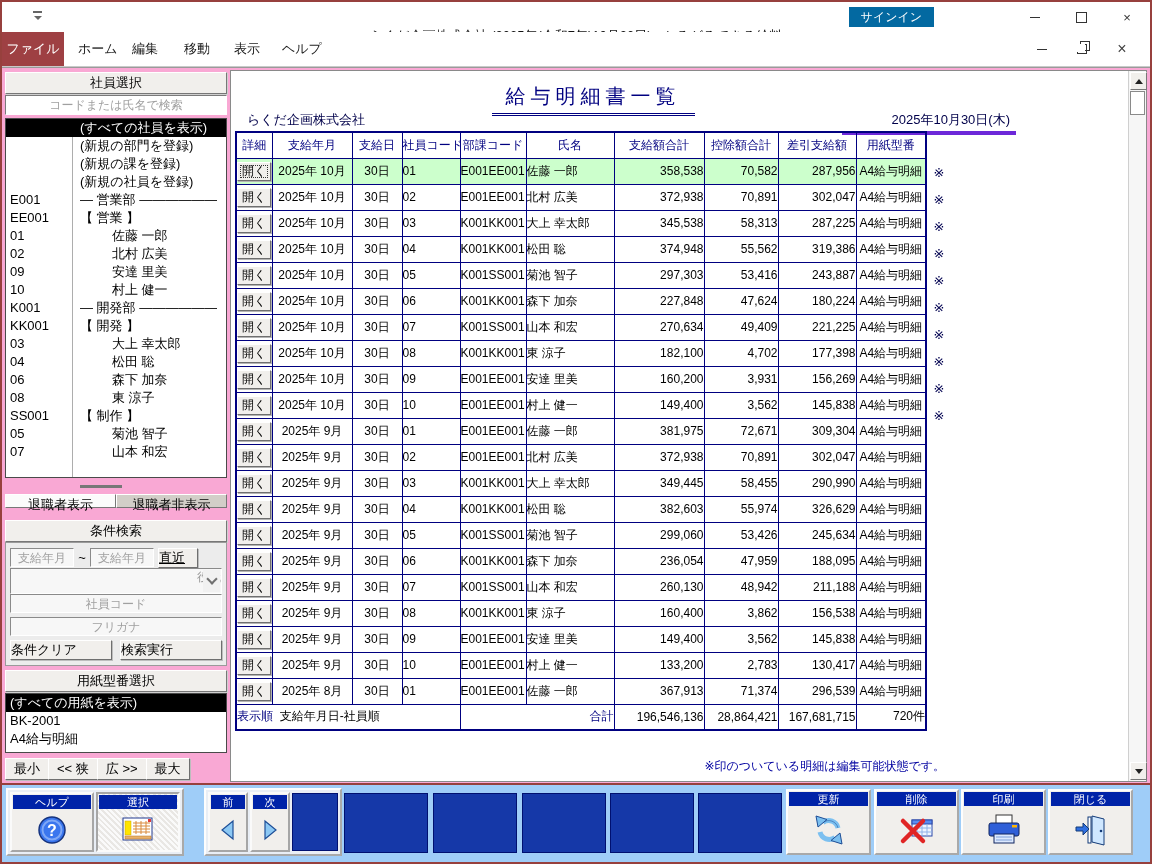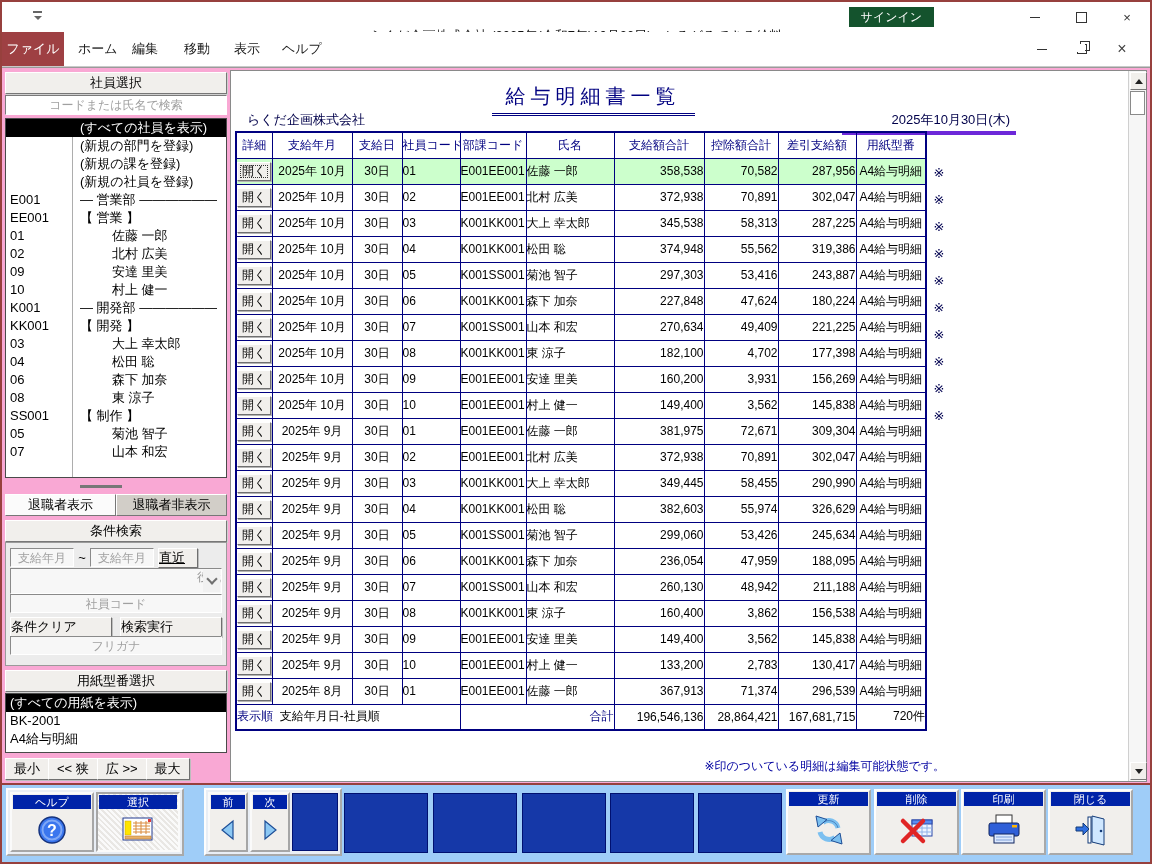--- a/index.html
+++ b/index.html
@@ -7,21 +7,21 @@
   .window{position:absolute;inset:0;border:2px solid #97403d;background:#fff;box-sizing:border-box;}
 
   
   .titlebar{position:absolute;left:0;right:0;top:0;height:30px;background:#fff;}
   .qat{position:absolute;left:30px;top:9px;width:11px;height:10px;}
   .qat .bar{position:absolute;left:1px;top:0;width:9px;height:2px;background:#666;}
   .qat .tri{position:absolute;left:2px;top:5px;width:0;height:0;border:4px solid transparent;border-top:4px solid #666;}
   .title-text{position:absolute;left:0;right:0;top:0;height:30px;line-height:30px;text-align:center;
     font-size:13px;color:#111;margin-top:19px;}
   .signin{position:absolute;right:216px;top:5px;height:20px;line-height:20px;padding:0 12px;
-    background:#14532d;color:#fff;font-size:12px;cursor:default;}
+    background:#0369a1;color:#fff;font-size:12px;cursor:default;}
   .wbtns{position:absolute;right:0;top:0;height:30px;display:flex;}
   .wbtn{width:46px;height:30px;display:flex;align-items:center;justify-content:center;color:#333;font-size:13px;}
   .glyph-min{width:10px;height:1px;background:#333;display:block;}
   .glyph-max{width:9px;height:9px;border:1px solid #333;display:block;}
   .glyph-restore{position:relative;width:8px;height:8px;border:1px solid #333;display:block;background:#fff;}
   .glyph-restore::before{content:"";position:absolute;left:2px;top:-4px;width:8px;height:8px;border:1px solid #333;}
   .glyph-restore::after{content:"";position:absolute;left:-1px;top:-1px;width:8px;height:8px;background:#fff;}
 
   
   .menubar{position:absolute;left:0;right:0;top:30px;height:34px;background:#fff;border-bottom:1px solid #c9c9c9;}
@@ -45,21 +45,21 @@
   input::placeholder{color:#a0a0a0;opacity:1;}
   .emp-list{position:absolute;left:1px;right:1px;top:48px;height:358px;background:#fff;border:1px solid #4a4a4a;
     overflow:hidden;font-size:13px;}
   .emp-divider{position:absolute;left:66px;top:0;bottom:0;width:1px;background:#adadad;}
   .emp-row{position:relative;height:18px;line-height:18px;display:flex;white-space:nowrap;}
   .emp-row.selected{background:#000;color:#fff;}
   .emp-code{width:66px;padding-left:4px;box-sizing:border-box;flex:none;}
   .emp-label{overflow:hidden;}
   .splitter-dash{position:absolute;left:76px;top:415px;width:42px;height:3px;background:#777;}
   .tabs{position:absolute;left:1px;right:1px;top:424px;height:22px;display:flex;}
-  .tab{flex:1;height:22px;line-height:20px;text-align:center;font-size:13px;box-sizing:border-box;
+  .tab{flex:1;height:14px;line-height:20px;text-align:center;font-size:13px;box-sizing:border-box;
     border:1px solid;border-color:#fff #777 #777 #fff;}
   .tab.active{background:#fbfbfb;}
   .tab.inactive{background:#d2cec8;}
   .cond-panel{position:absolute;left:1px;right:1px;top:472px;height:124px;background:#ececec;
     border:1px solid #9a9a9a;box-sizing:border-box;padding:5px 4px;}
   .cond-row{display:flex;align-items:center;height:19px;margin-bottom:4px;}
   .cond-input{box-sizing:border-box;height:19px;border:1px solid;border-color:#8a8a8a #fff #fff #8a8a8a;
     background:#f7f7f7;font-size:12px;text-align:center;color:#555;}
   .ci-small{width:64px;} .ci-wide{flex:1;}
   .tilde{width:16px;text-align:center;font-size:13px;color:#000;}
@@ -276,26 +276,26 @@
           <div class="combo">
             <span>役職</span>
             <span class="combo-arrow">
                 <span class="chev"></span>
               </span>
           </div>
         </div>
         <div class="cond-row">
           <input class="cond-input ci-wide" placeholder="社員コード" style="">
         </div>
+        <div class="cond-row">
+          <input class="cond-input ci-wide" placeholder="フリガナ" style="">
+        </div>
         <div class="cond-row" style="margin-bottom:0;">
           <div class="btn cond-btn">条件クリア</div>
           <div class="btn cond-btn">検索実行</div>
-        </div>
-        <div class="cond-row">
-          <input class="cond-input ci-wide" placeholder="フリガナ" style="">
         </div>
       </div>
       <div class="side-header sh-paper">用紙型番選択</div>
       <div class="paper-list">
         <div id="paper-rows">
             <div class="paper-row selected">(すべての用紙を表示)</div>
             <div class="paper-row">BK-2001</div>
             <div class="paper-row">A4給与明細</div>
           </div>
       </div>

